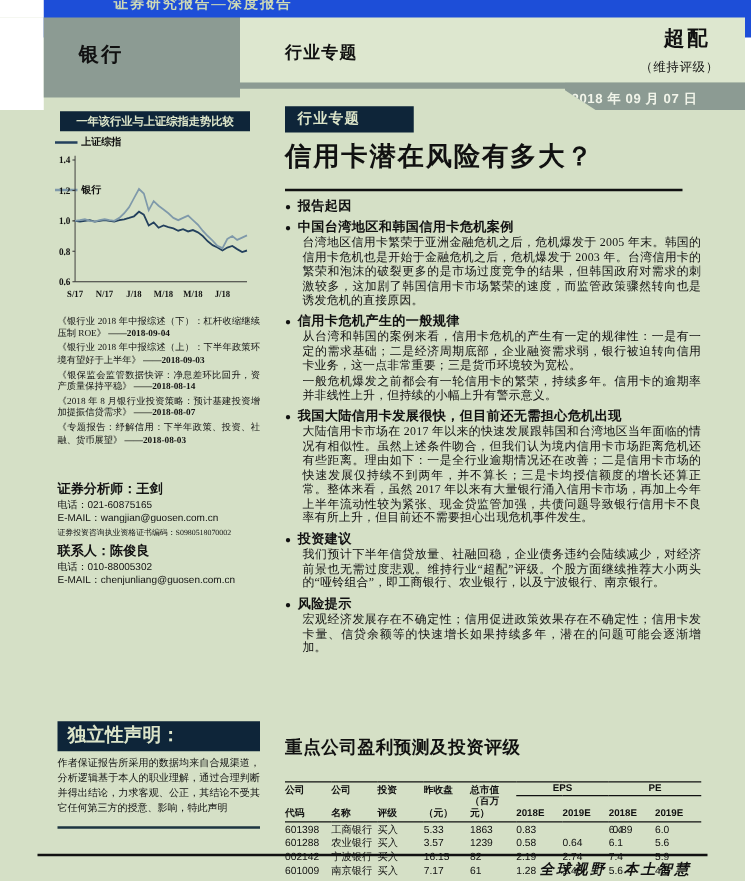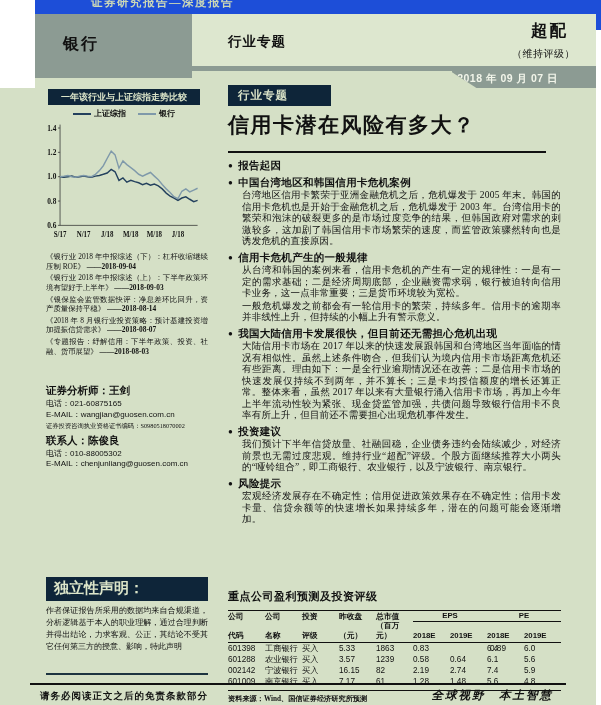--- a/index.html
+++ b/index.html
@@ -23,51 +23,51 @@
   .rating-note { position:absolute; right:21px; top:33px; font-size:10px; letter-spacing:0.5px; }
   .date-strip { position:absolute; left:192px; top:66px; width:404px; height:5px; background:#8c9b93; }
   .date-tab { position:absolute; left:452px; top:66px; width:144px; height:22px; background:#8c9b93;
     clip-path:polygon(0 0,100% 0,100% 100%,17% 100%,0 28%);
     color:#f2f5ea; font-weight:bold; font-size:10.5px; text-align:right; padding:6px 38px 0 0; letter-spacing:0.5px;
     font-family:"Liberation Sans","DejaVu Sans",sans-serif; }
 
   
   .chart-title-bar { position:absolute; left:48px; top:89px; width:152px; height:16px; background:#0e2539;
     color:#dce5c9; font-size:9px; font-weight:bold; line-height:16px; text-align:center; }
-  .legend { position:absolute; left:44px; top:108px; width:160px; display:flex; justify-content:center; gap:12px;
-    font-size:8px; font-weight:bold; }
+  .legend { position:absolute; left:44px; top:108px; width:160px; display:flex; justify-content:center; gap:27px;
+    font-size:8px; font-weight:bold;flex-direction:column; }
   .legend-item { display:flex; align-items:center; gap:3px; }
   .legend-swatch { width:18px; height:2px; display:inline-block; }
   .trend-svg { position:absolute; left:38px; top:120px; width:168px; height:126px; }
   .related { position:absolute; left:46px; top:252px; width:162px; }
   .related-heading { font-size:9.5px; font-weight:bold; margin-bottom:3px; }
   .report-item { font-size:7.4px; line-height:1.3; margin-bottom:2px; text-align:justify; }
   .report-date { font-weight:bold; white-space:nowrap; }
   .person-block { position:absolute; left:46px; top:384px; width:162px; }
   .person-role { font-size:10.5px; font-weight:bold; margin-bottom:1px; }
   .person-line { font-size:8px; line-height:1.35; font-family:"Liberation Sans","DejaVu Sans",sans-serif; }
   .person-cert { font-size:6.3px; margin:1px 0 3px 0; }
   .indep { position:absolute; left:46px; top:577px; width:162px; }
   .indep-title { background:#0e2539; color:#dce5c9; font-size:15px; font-weight:bold; padding:2px 0 3px 8px; }
-  .indep-body { font-size:8px; line-height:1.5; margin-top:4px; padding-bottom:20px; border-bottom:2px solid #1d3440; text-align:justify; }
+  .indep-body { font-size:8px; line-height:1.5; margin-top:4px; padding-bottom:8px; border-bottom:2px solid #1d3440; text-align:justify; }
 
   
   .main-tag { position:absolute; left:228px; top:85px; width:103px; height:21px; background:#0e2539;
     color:#dce5c9; font-size:11.5px; font-weight:bold; line-height:21px; padding-left:10px; letter-spacing:1px; }
   .main-title { position:absolute; left:228px; top:111px; width:335px; font-size:21px; font-weight:bold; letter-spacing:1.5px; }
   .title-rule { position:absolute; left:228px; top:151px; width:318px; height:1.5px; background:#111; }
   .sections { position:absolute; left:228px; top:159px; width:333px; height:429px; overflow:hidden; }
   .section { margin-bottom:3px; }
   .sec-head { font-size:10.5px; font-weight:bold; line-height:13.5px; display:flex; gap:5px; letter-spacing:0.3px; }
   .bullet { font-size:8px; line-height:13.5px; }
   .sec-body { font-size:9.5px; line-height:11.5px; text-align:justify; margin:1px 0 1px 14px; letter-spacing:0.2px; }
 
   
   .stock { position:absolute; left:228px; top:589px; width:333px; }
-  .stock-title { font-size:11px; font-weight:bold; margin-bottom:6px; letter-spacing:0.5px; }
+  .stock-title { font-size:14px; font-weight:bold; margin-bottom:18px; letter-spacing:0.5px; }
   .stock table { width:100%; border-collapse:collapse; table-layout:fixed; font-size:8.2px; line-height:1.25;
     border-top:1.5px solid #111; }
   .stock th { text-align:left; font-weight:bold; padding:0; vertical-align:bottom;
     font-family:"Liberation Sans","DejaVu Sans",sans-serif; font-size:7.8px; }
   .stock th.grp { text-align:center; border-bottom:1px solid #111; }
   .stock tr.hdr2 th { border-bottom:1.5px solid #111; padding-bottom:1px; }
   .stock td { padding:1px 0 0 0; font-family:"Liberation Sans","DejaVu Sans",sans-serif; font-size:8.2px; }
   .stock tbody tr:last-child td { border-bottom:1.5px solid #111; padding-bottom:2px; }
   .source { font-size:7.2px; margin-top:3px; font-weight:bold; }
 
@@ -273,15 +273,14 @@
             <td style="width: 9.5%;">1.48</td>
             <td style="width: 9%;">5.6</td>
             <td style="width: 8.5%;">4.8</td>
           </tr>
         </tbody>
     </table>
     <div class="source">资料来源：Wind、国信证券经济研究所预测</div>
   </div>
 
   <div class="footer-rule"></div>
-  <div class="footer-left">请务必阅读正文之后的免责条款部分</div>
   <div class="footer-right">全球视野　本土智慧</div>
 </div>
 
 </body></html>

